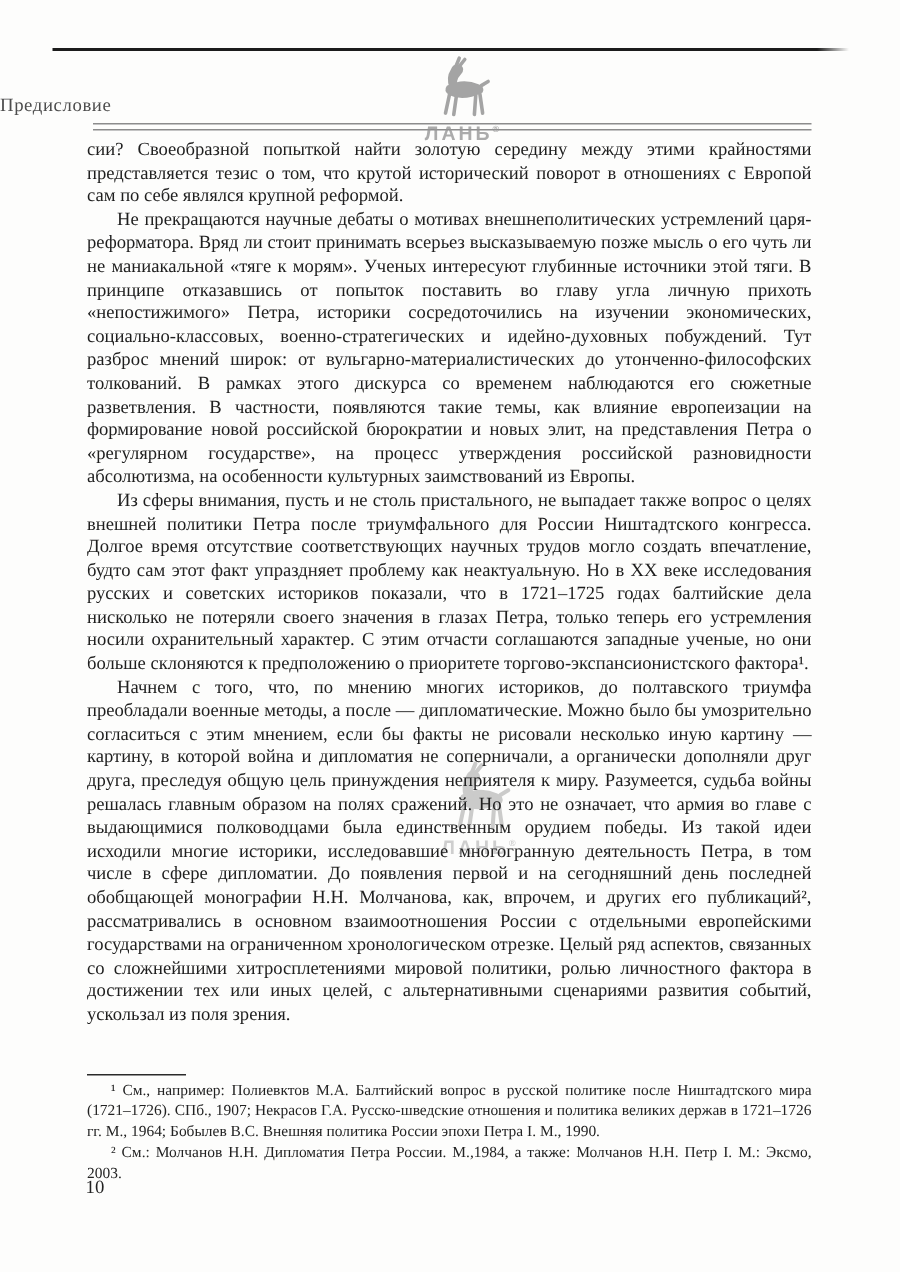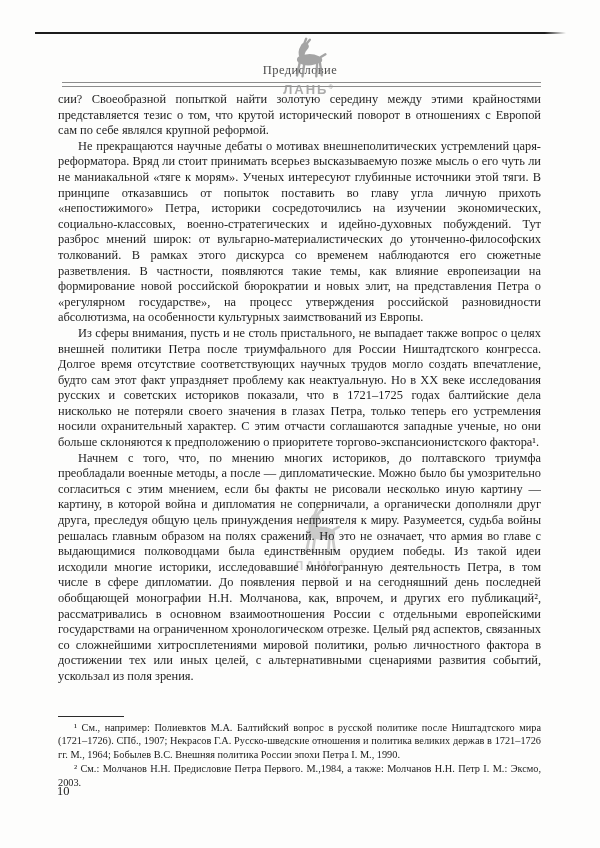--- a/index.html
+++ b/index.html
@@ -13,21 +13,20 @@
     color:#1e1e1e;
   }
   
   .scan-edge{
     position:absolute;left:35px;top:32px;width:531px;height:2px;
     background:linear-gradient(to right,#1c1c1c 0%,#1c1c1c 96%,rgba(28,28,28,0) 100%);
   }
   
   .running-head{
     position:absolute;top:63px;left:0;width:100%;
-    text-align:center;
     font-size:12.5px;letter-spacing:.4px;color:#4d4d4d;
   }
   .header-rule{
     position:absolute;top:82px;left:62px;width:479px;height:3px;
     border-top:1px solid #8c8c8c;border-bottom:1px solid #8c8c8c;
   }
   
   .watermark{
     position:absolute;text-align:center;color:#8f8f8f;
     font-family:"Liberation Sans","DejaVu Sans",sans-serif;
@@ -111,18 +110,18 @@
   <div class="body-text">
     <p class="no-indent">сии? Своеобразной попыткой найти золотую середину между этими крайностями представляется тезис о том, что крутой исторический поворот в отношениях с Европой сам по себе являлся крупной реформой.</p>
     <p>Не прекращаются научные дебаты о мотивах внешнеполитических устремлений царя-реформатора. Вряд ли стоит принимать всерьез высказываемую позже мысль о его чуть ли не маниакальной «тяге к морям». Ученых интересуют глубинные источники этой тяги. В принципе отказавшись от попыток поставить во главу угла личную прихоть «непостижимого» Петра, историки сосредоточились на изучении экономических, социально-классовых, военно-стратегических и идейно-духовных побуждений. Тут разброс мнений широк: от вульгарно-материалистических до утонченно-философских толкований. В рамках этого дискурса со временем наблюдаются его сюжетные разветвления. В частности, появляются такие темы, как влияние европеизации на формирование новой российской бюрократии и новых элит, на представления Петра о «регулярном государстве», на процесс утверждения российской разновидности абсолютизма, на особенности культурных заимствований из Европы.</p>
     <p>Из сферы внимания, пусть и не столь пристального, не выпадает также вопрос о целях внешней политики Петра после триумфального для России Ништадтского конгресса. Долгое время отсутствие соответствующих научных трудов могло создать впечатление, будто сам этот факт упраздняет проблему как неактуальную. Но в XX веке исследования русских и советских историков показали, что в 1721–1725 годах балтийские дела нисколько не потеряли своего значения в глазах Петра, только теперь его устремления носили охранительный характер. С этим отчасти соглашаются западные ученые, но они больше склоняются к предположению о приоритете торгово-экспансионистского фактора¹.</p>
     <p>Начнем с того, что, по мнению многих историков, до полтавского триумфа преобладали военные методы, а после — дипломатические. Можно было бы умозрительно согласиться с этим мнением, если бы факты не рисовали несколько иную картину — картину, в которой война и дипломатия не соперничали, а органически дополняли друг друга, преследуя общую цель принуждения неприятеля к миру. Разумеется, судьба войны решалась главным образом на полях сражений. Но это не означает, что армия во главе с выдающимися полководцами была единственным орудием победы. Из такой идеи исходили многие историки, исследовавшие многогранную деятельность Петра, в том числе в сфере дипломатии. До появления первой и на сегодняшний день последней обобщающей монографии Н.Н. Молчанова, как, впрочем, и других его публикаций², рассматривались в основном взаимоотношения России с отдельными европейскими государствами на ограниченном хронологическом отрезке. Целый ряд аспектов, связанных со сложнейшими хитросплетениями мировой политики, ролью личностного фактора в достижении тех или иных целей, с альтернативными сценариями развития событий, ускользал из поля зрения.</p>
   </div>
 
   <div class="footnote-sep"></div>
   <div class="footnotes">
     <p class="footnote"><span>¹ См., например: </span><span class="it">Полиевктов М.А.</span><span> Балтийский вопрос в русской политике после Ништадтского мира (1721–1726). СПб., 1907; </span><span class="it">Некрасов Г.А.</span><span> Русско-шведские отношения и политика великих держав в 1721–1726 гг. М., 1964; </span><span class="it">Бобылев В.С.</span><span> Внешняя политика России эпохи Петра I. М., 1990.</span></p>
-    <p class="footnote"><span>² См.: </span><span class="it">Молчанов Н.Н.</span><span> Предисловие Петра Первого. М.,1984, а также: </span><span class="it">Молчанов Н.Н.</span><span> Петр I. М.: Эксмо, 2003.</span></p>
+    <p class="footnote"><span>² См.: </span><span class="it">Молчанов Н.Н.</span><span> Дипломатия Петра России. М.,1984, а также: </span><span class="it">Молчанов Н.Н.</span><span> Петр I. М.: Эксмо, 2003.</span></p>
   </div>
 
   <div class="page-number">10</div>
 
 </div>
 
 </body></html>

